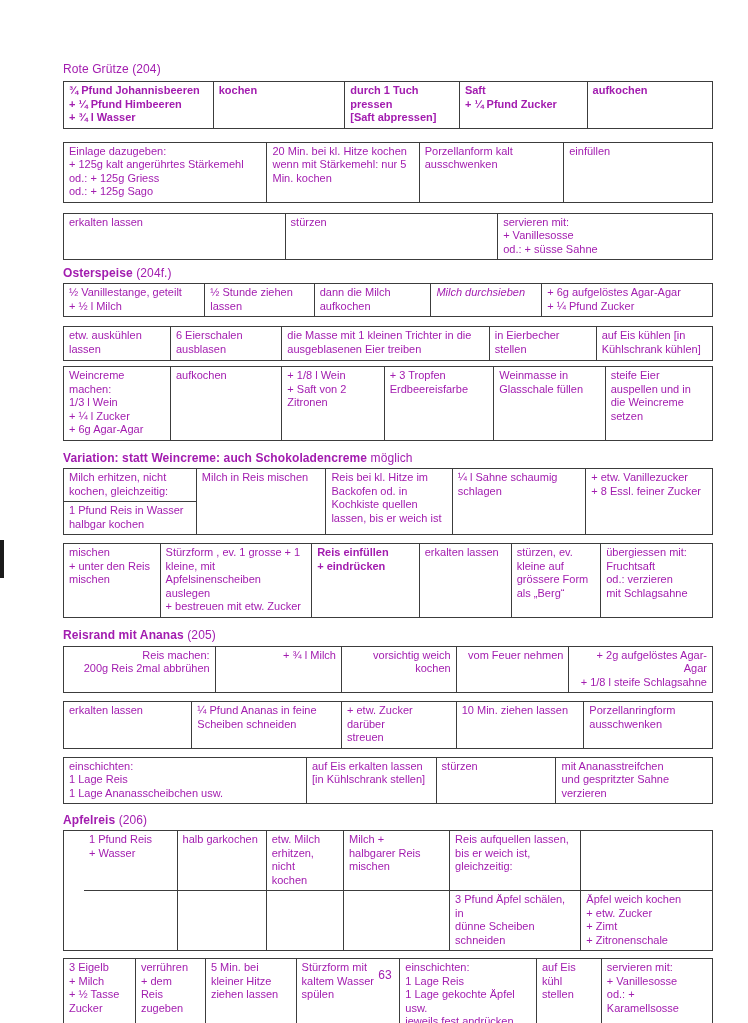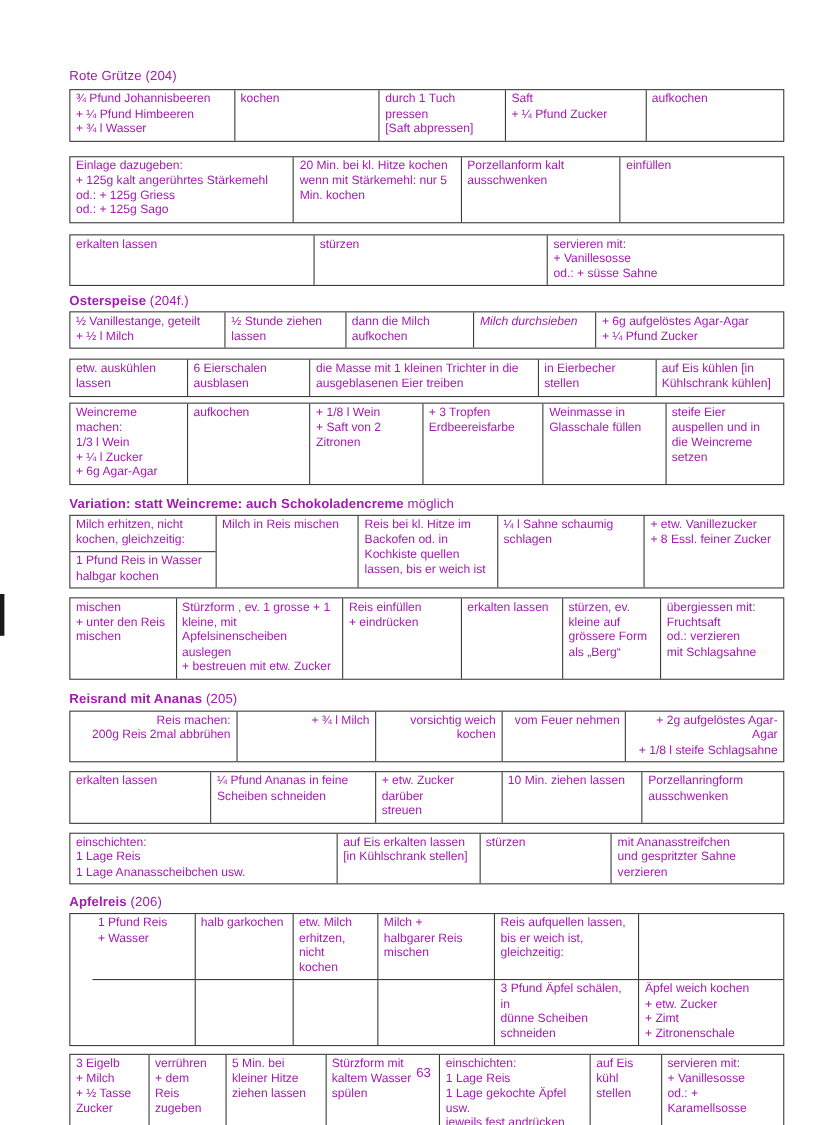--- a/index.html
+++ b/index.html
@@ -27,21 +27,21 @@
   }
   .edge-mark{position:absolute;left:0;top:540px;width:4px;height:38px;background:#1a1a1a;}
 </style>
 </head>
 <body>
 
 <div class="sheet">
   <div class="edge-mark"></div>
   <div class="content">
       <div class="heading" style="margin-top: 0px;"><span>Rote Grütze (204)</span></div>
-      <div class="tbl" style="margin-top: 4px;">
+      <div class="tbl" style="margin-top: 4px; font-weight: bold;">
         <div class="trow" style="min-height: 43px;">
           <div class="tcell" style="flex: 0 0 23.1%; width: 23.1%;">¾ Pfund Johannisbeeren
 + ¼ Pfund Himbeeren
 + ¾ l Wasser</div>
           <div class="tcell" style="flex: 0 0 20.3%; width: 20.3%;">kochen</div>
           <div class="tcell" style="flex: 0 0 17.7%; width: 17.7%;">durch 1 Tuch pressen
 [Saft abpressen]</div>
           <div class="tcell" style="flex: 0 0 19.7%; width: 19.7%;">Saft
 + ¼ Pfund Zucker</div>
           <div class="tcell" style="flex: 0 0 19.2%; width: 19.2%;">aufkochen</div>
@@ -138,21 +138,21 @@
       </div>
       <div class="tbl" style="margin-top: 8px;">
         <div class="trow" style="min-height: 59px;">
           <div class="tcell" style="flex: 0 0 14.9%; width: 14.9%;">mischen
 + unter den Reis
 mischen</div>
           <div class="tcell" style="flex: 0 0 23.4%; width: 23.4%;">Stürzform , ev. 1 grosse + 1
 kleine, mit
 Apfelsinenscheiben auslegen
 + bestreuen mit etw. Zucker</div>
-          <div class="tcell" style="flex: 0 0 16.6%; width: 16.6%;">Reis einfüllen
+          <div class="tcell" style="flex: 0 0 16.6%; width: 16.6%; font-weight: bold;">Reis einfüllen
 + eindrücken</div>
           <div class="tcell" style="flex: 0 0 14.2%; width: 14.2%;">erkalten lassen</div>
           <div class="tcell" style="flex: 0 0 13.8%; width: 13.8%;">stürzen, ev.
 kleine auf
 grössere Form
 als „Berg“</div>
           <div class="tcell" style="flex: 0 0 17.1%; width: 17.1%;">übergiessen mit:
 Fruchtsaft
 od.: verzieren
 mit Schlagsahne</div>

